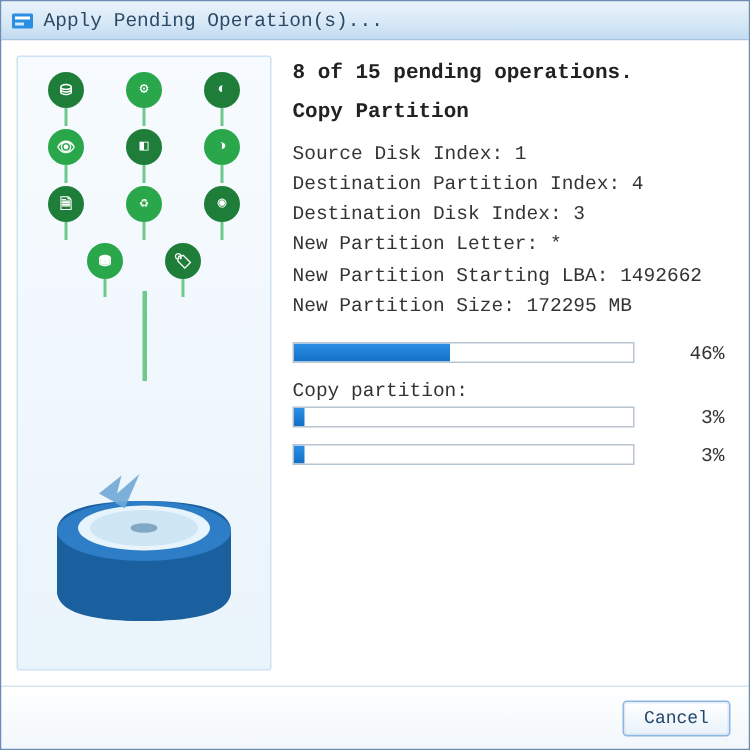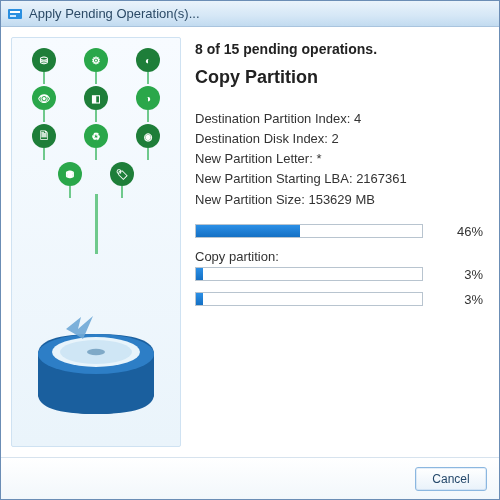--- a/index.html
+++ b/index.html
@@ -10,20 +10,21 @@
     width: 500px;
     height: 500px;
     overflow: hidden;
   }
   .dialog {
     width: 500px;
     height: 500px;
     display: flex;
     flex-direction: column;
     border: 1px solid #6b8db5;
+    font-family: Liberation Mono, monospace;
   }
   .titlebar {
     height: 26px;
     background: linear-gradient(180deg, #eaf3fb 0%, #d5e7f6 60%, #c2dbf0 100%);
     border-bottom: 1px solid #a9c4de;
     display: flex;
     align-items: center;
     padding: 0 6px;
     gap: 6px;
     color: #2b4a66;
@@ -91,22 +92,22 @@
     padding: 4px 6px 0 6px;
   }
   .op-title {
     font-weight: bold;
     font-size: 14px;
     margin-bottom: 10px;
     color: #222;
   }
   .op-subtitle {
     font-weight: bold;
-    font-size: 18px;
-    margin-bottom: 21px;
+    font-size: 14px;
+    margin-bottom: 10px;
     color: #222;
   }
   .detail-line {
     font-size: 13px;
     color: #333;
     line-height: 1.55;
   }
   .progress-section {
     margin-top: 14px;
   }
@@ -227,25 +228,26 @@
           <ellipse cx="65" cy="68" rx="9" ry="3.2" fill="#7fa9c7"></ellipse>
           <path d="M35 45 L50 33 L47 45 L62 32 L52 55 L44 50 Z" fill="#6fa9d6" opacity="0.9"></path>
         </svg>
       </div>
     </div>
 
     <div class="right-pane">
       <div class="op-title">8 of 15 pending operations.</div>
       <div class="op-subtitle">Copy Partition</div>
 
+      <div class="detail-line">Source Disk Index: 1</div>
       <div class="detail-line">Destination Partition Index: 4</div>
-      <div class="detail-line">Destination Disk Index: 2</div>
+      <div class="detail-line">Destination Disk Index: 3</div>
       <div class="detail-line">New Partition Letter: *</div>
-      <div class="detail-line">New Partition Starting LBA: 2167361</div>
-      <div class="detail-line">New Partition Size: 153629 MB</div>
+      <div class="detail-line">New Partition Starting LBA: 1492662</div>
+      <div class="detail-line">New Partition Size: 172295 MB</div>
 
       <div class="progress-section">
 
         <div class="progress-block">
           <div class="progress-row">
             <div class="progress-bar">
               <div class="progress-fill" style="width:46%"></div>
             </div>
             <div class="progress-pct">46%</div>
           </div>

